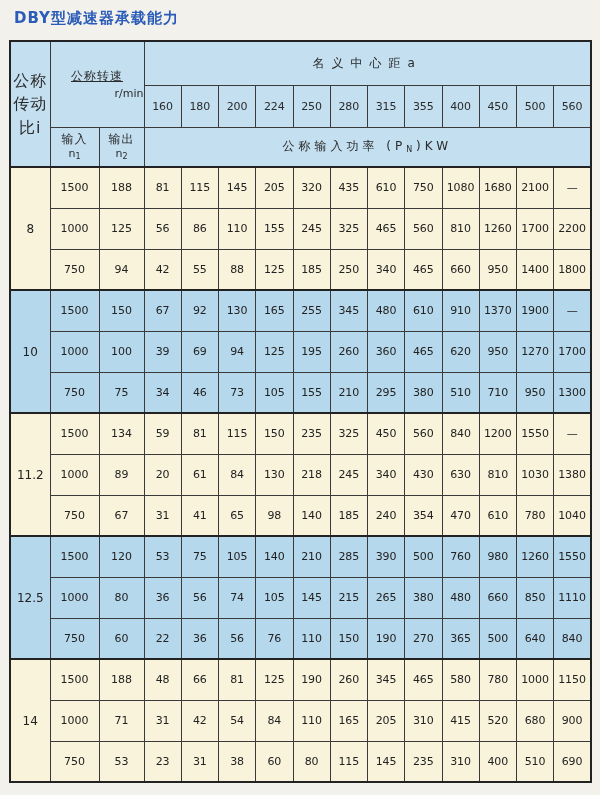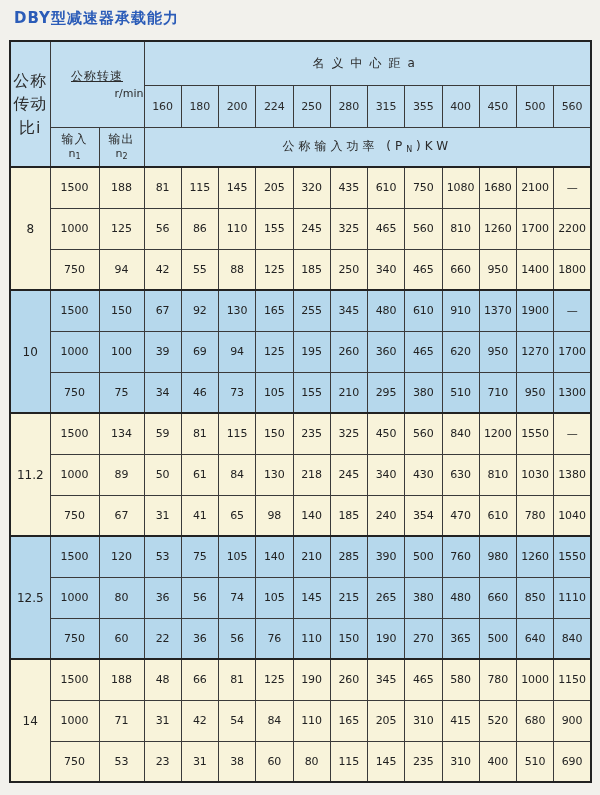--- a/index.html
+++ b/index.html
@@ -228,21 +228,21 @@
         <td>450</td>
         <td>560</td>
         <td>840</td>
         <td>1200</td>
         <td>1550</td>
         <td>—</td>
       </tr>
       <tr class="tone-cream">
         <td>1000</td>
         <td>89</td>
-        <td>50</td>
+        <td>20</td>
         <td>61</td>
         <td>84</td>
         <td>130</td>
         <td>218</td>
         <td>245</td>
         <td>340</td>
         <td>430</td>
         <td>630</td>
         <td>810</td>
         <td>1030</td>

